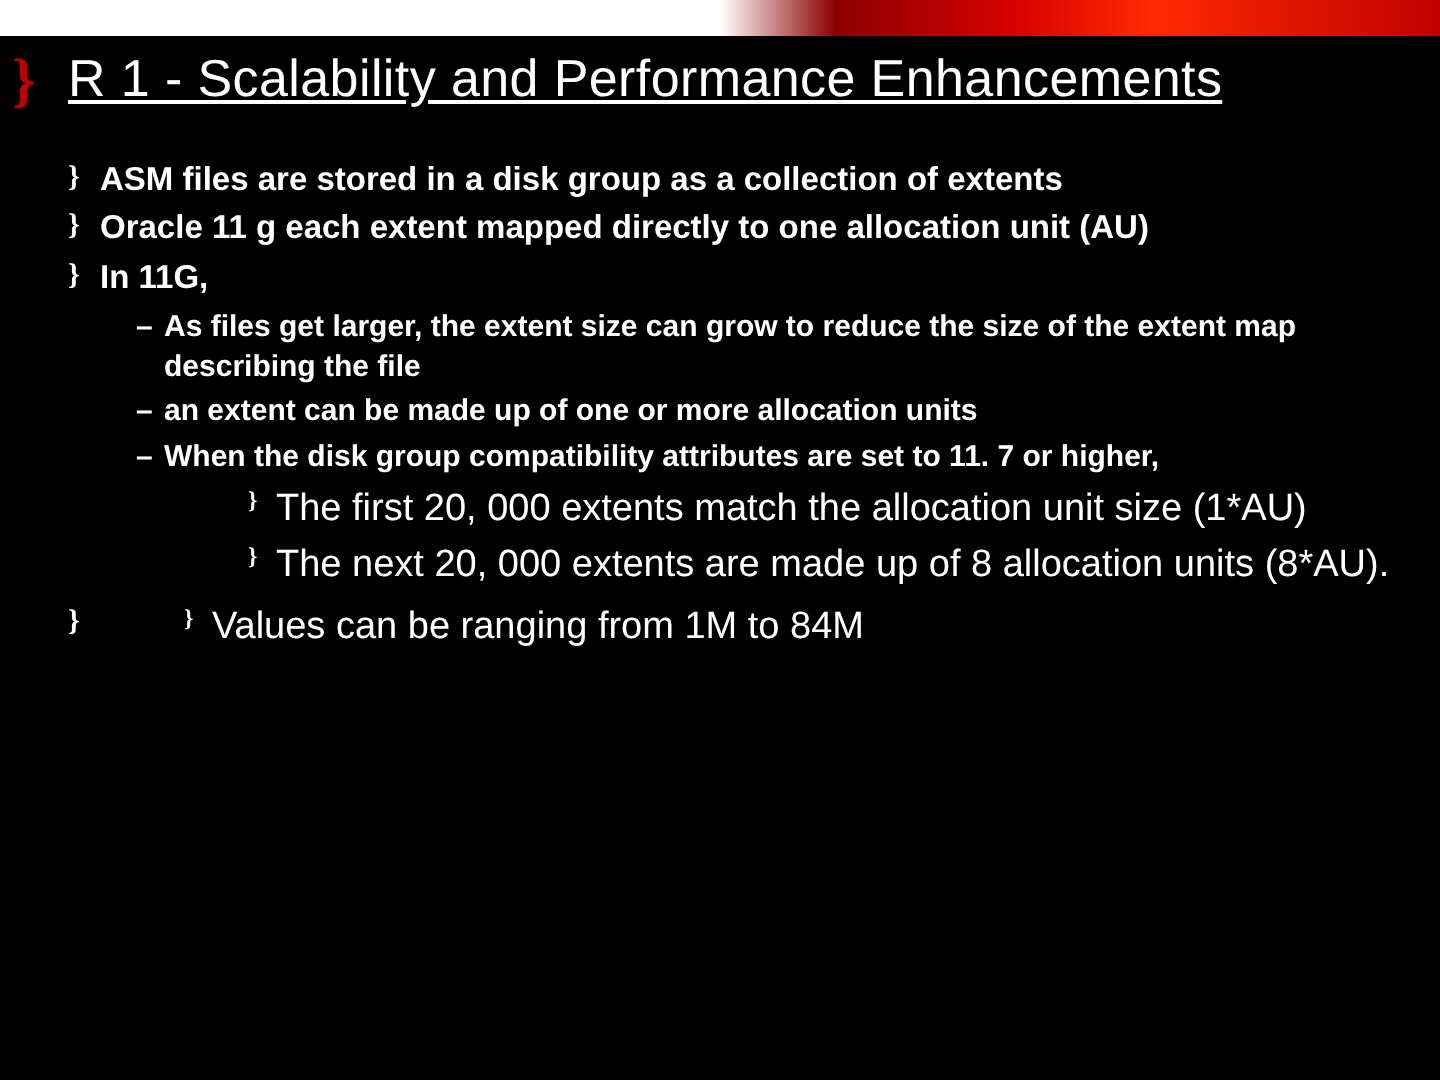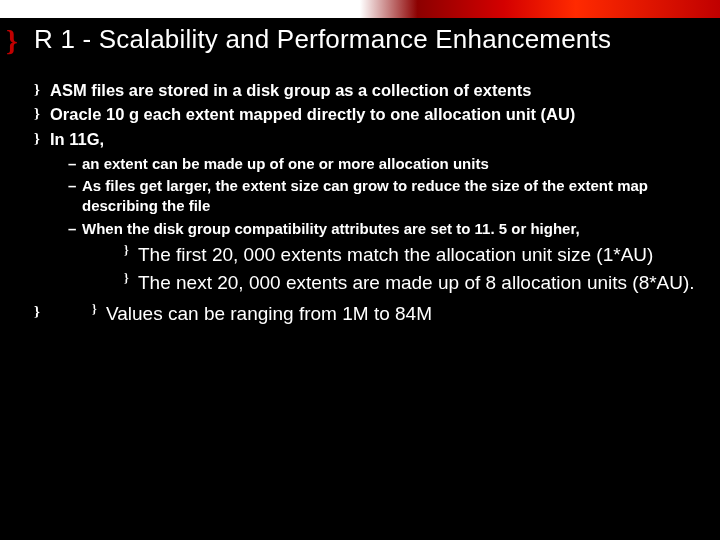--- a/index.html
+++ b/index.html
@@ -32,20 +32,21 @@
     right: 24px;
     top: 24px;
     bottom: 18px;
   }
   .title {
     font-size: 26px;
     font-weight: 400;
     color: #fff;
     margin-bottom: 24px;
     letter-spacing: 0.2px;
+    text-decoration: underline;
   }
   ul { list-style: none; margin-top: 16px; }
   .lvl1 > li {
     position: relative;
     padding-left: 16px;
     font-size: 16.5px;
     font-weight: bold;
     color: #fff;
     line-height: 1.35;
     margin-bottom: 2px;
@@ -109,28 +110,28 @@
 <body>
 
 <div class="topbar"></div>
 <div class="side-brace">}</div>
 
 <div class="slide">
   <h1 class="title">R 1 - Scalability and Performance Enhancements</h1>
 
   <ul class="lvl1">
     <li>ASM files are stored in a disk group as a collection of extents</li>
-    <li>Oracle 10 g each extent mapped directly to one allocation unit (AU)</li>
+    <li>Oracle 11 g each extent mapped directly to one allocation unit (AU)</li>
     <li>
       <span>In 11G,</span>
       <ul class="lvl2">
+        <li>As files get larger, the extent size can grow to reduce the size of the extent map describing the file</li>
         <li>an extent can be made up of one or more allocation units</li>
-        <li>As files get larger, the extent size can grow to reduce the size of the extent map describing the file</li>
         <li>
-          <span>When the disk group compatibility attributes are set to 11. 5 or higher,</span>
+          <span>When the disk group compatibility attributes are set to 11. 7 or higher,</span>
           <ul class="lvl3">
             <li>The first 20, 000 extents match the allocation unit size (1*AU)</li>
             <li>The next 20, 000 extents are made up of 8 allocation units (8*AU).</li>
           </ul>
         </li>
       </ul>
     </li>
     <li>
       <ul class="lvl3">
         <li>Values can be ranging from 1M to 84M</li>

